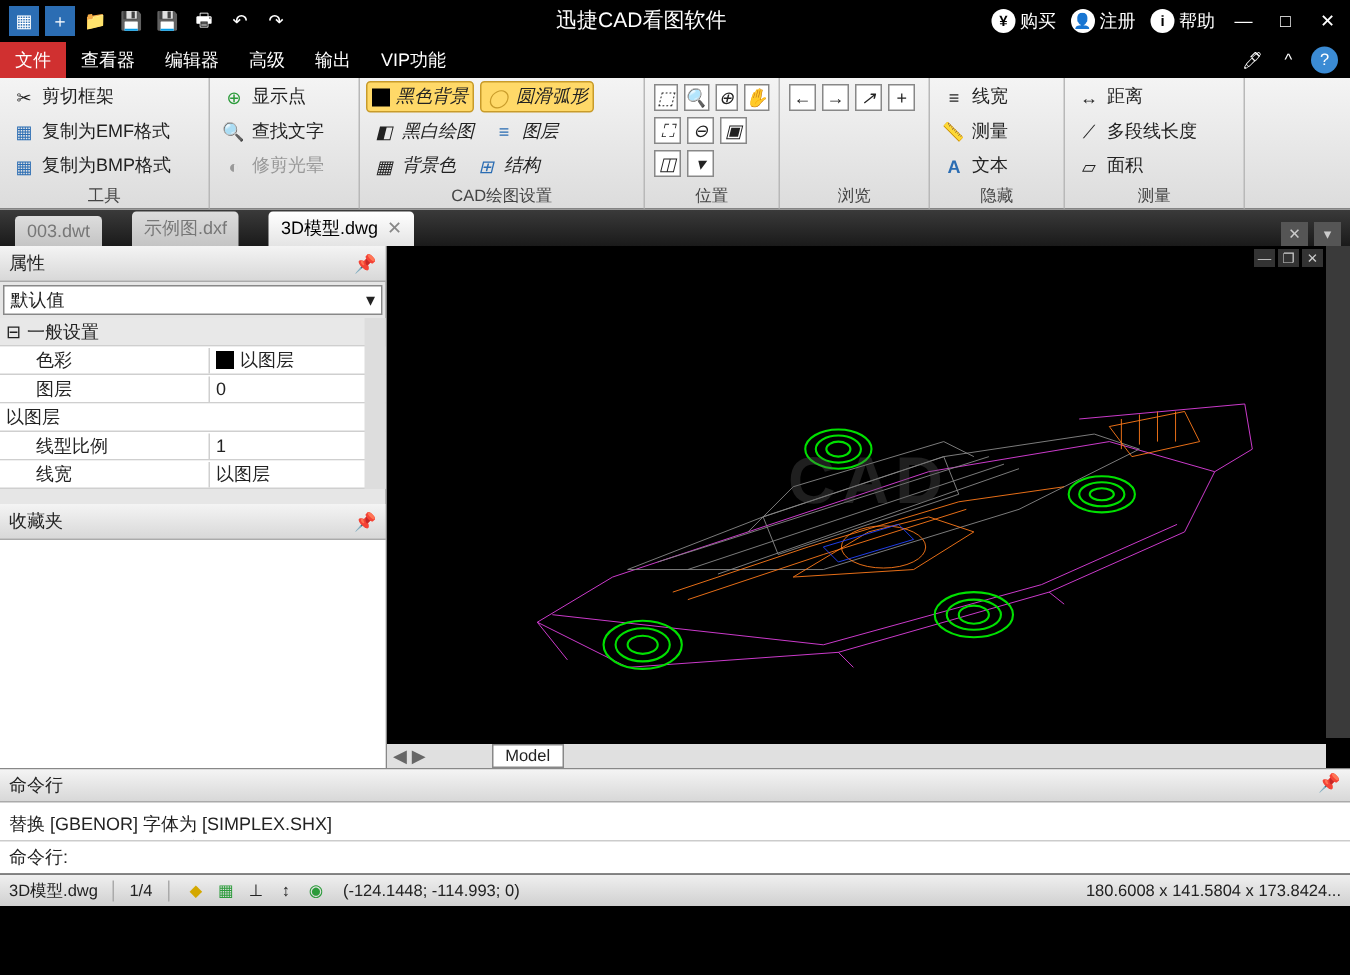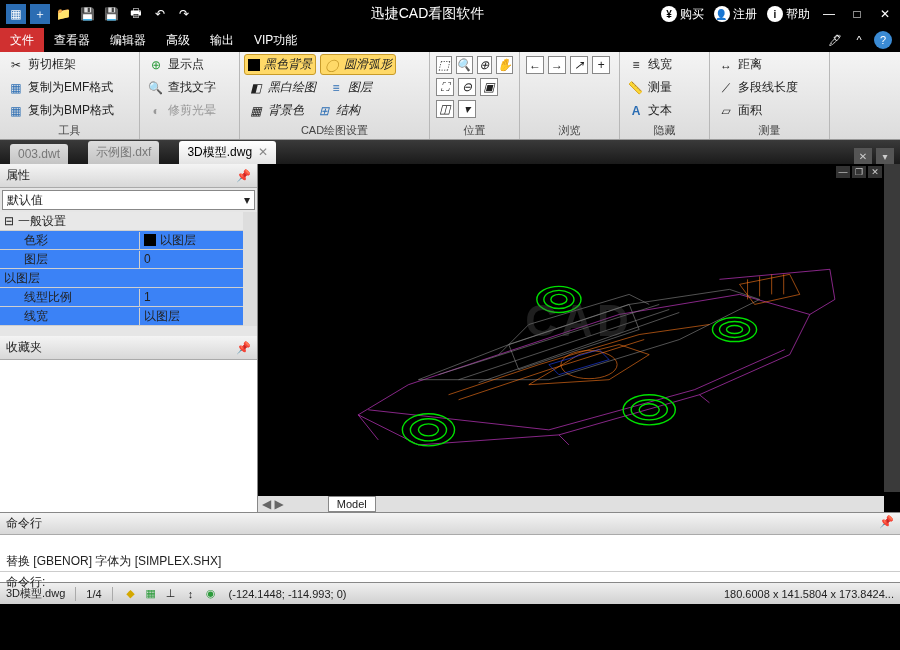--- a/index.html
+++ b/index.html
@@ -37,42 +37,42 @@
 .doctab .x { margin-left: 6px; color: #888; }
 .doctabs-right { margin-left: auto; padding-right: 6px; display: flex; gap: 4px; }
 .tabright-btn { width: 18px; height: 16px; background: #555; color: #ccc; display: flex; align-items: center; justify-content: center; cursor: pointer; font-size: 10px; }
 
 .workarea { height: 348px; display: flex; background: #aaa; }
 .side { width: 258px; background: #e6e6e6; display: flex; flex-direction: column; border-right: 1px solid #888; }
 .panel-hdr { background: linear-gradient(#f4f4f4,#d8d8d8); border-bottom: 1px solid #aaa; padding: 3px 6px; display: flex; align-items: center; font-size: 12px; }
 .panel-hdr .pin { margin-left: auto; cursor: pointer; }
 .combo { margin: 2px; height: 20px; border: 1px solid #888; background: #fff; display: flex; align-items: center; padding: 0 4px; font-size: 12px; }
 .combo .arr { margin-left: auto; }
-.prow { display: flex; border-bottom: 1px solid #cfcfcf; font-size: 12px; background: #3b82f6; height: 19px; align-items: center; }
+.prow { display: flex; border-bottom: 1px solid #cfcfcf; font-size: 12px; background: #ffffff; height: 19px; align-items: center; }
 .prow.cat { background: #e8e8e8; font-weight: normal; }
 .pcell-l { width: 140px; padding: 0 4px 0 24px; border-right: 1px solid #cfcfcf; }
 .pcell-r { flex: 1; padding: 0 4px; display: flex; align-items: center; gap: 4px; }
 .swatch { width: 12px; height: 12px; background: #000; display: inline-block; }
 .favhdr { display: flex; padding: 4px 6px; border-bottom: 1px solid #ccc; font-size: 12px; }
 .favcol { flex: 1; }
 .propscroll { position: relative; }
 .propscroll .sbar { position: absolute; right: 0; top: 0; bottom: 0; width: 14px; background: #ddd; }
 
 .viewport { flex: 1; background: #000; position: relative; }
 .vp-top-icons { position: absolute; top: 2px; right: 18px; display: flex; gap: 2px; }
 .vp-top-icons div { width: 14px; height: 12px; background: #333; color: #ccc; font-size: 9px; display: flex; align-items: center; justify-content: center; cursor: pointer; }
 .vscroll { position: absolute; right: 0; top: 0; bottom: 20px; width: 16px; background: #3a3a3a; }
 .hscroll { position: absolute; left: 0; right: 16px; bottom: 0; height: 16px; background: #e0e0e0; display: flex; align-items: center; }
 .modeltab { background: #fff; border: 1px solid #888; padding: 1px 8px; margin-left: 40px; font-size: 11px; cursor: pointer; }
 .watermark { position: absolute; left: 50%; top: 45%; transform: translate(-50%,-50%); color: rgba(90,90,90,0.35); font-size: 44px; font-weight: bold; pointer-events: none; letter-spacing: 4px; }
 .carmodel { position: absolute; left: 40px; top: 20px; right: 40px; bottom: 40px; pointer-events: none; }
 
 .cmdarea { height: 70px; background: #fff; border-top: 1px solid #888; display: flex; flex-direction: column; }
 .cmd-hdr { background: linear-gradient(#f4f4f4,#d8d8d8); border-bottom: 1px solid #aaa; padding: 2px 6px; display: flex; font-size: 12px; }
-.cmd-body { flex: 1; padding: 18px 6px; font-size: 12px; overflow: hidden; }
+.cmd-body { flex: 1; padding: 6px 6px; font-size: 12px; overflow: hidden; }
 .cmd-input { border-top: 1px solid #ccc; padding: 2px 6px; font-size: 12px; display: flex; gap: 4px; }
 
 .statusbar { height: 22px; background: linear-gradient(#f0f0f0,#d0d0d0); border-top: 1px solid #888; display: flex; align-items: center; font-size: 11px; padding: 0 6px; gap: 10px; }
 .st-sep { width: 1px; height: 14px; background: #aaa; }
 .st-icons { display: flex; gap: 4px; }
 .st-icon { width: 16px; height: 16px; display: flex; align-items: center; justify-content: center; cursor: pointer; }
 .st-right { margin-left: auto; }
 </style>
 </head>
 <body>

